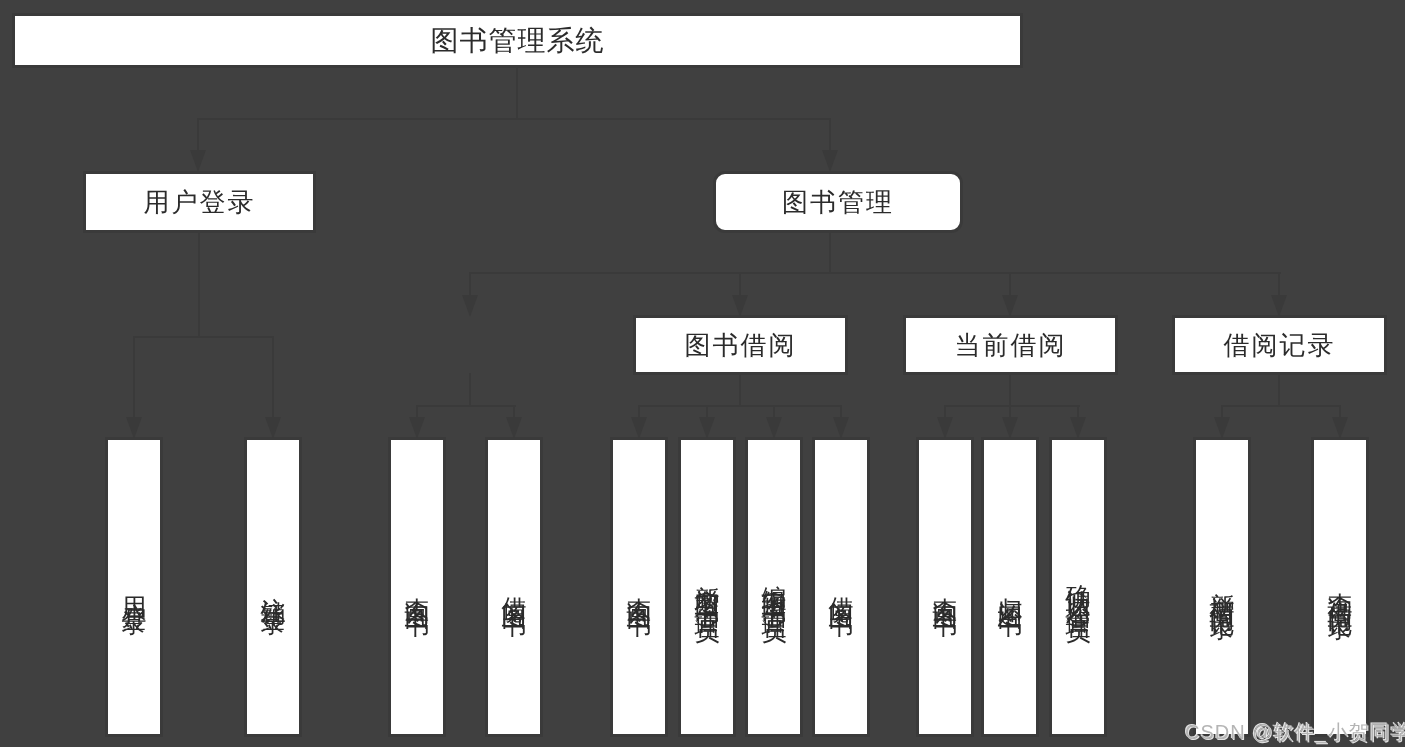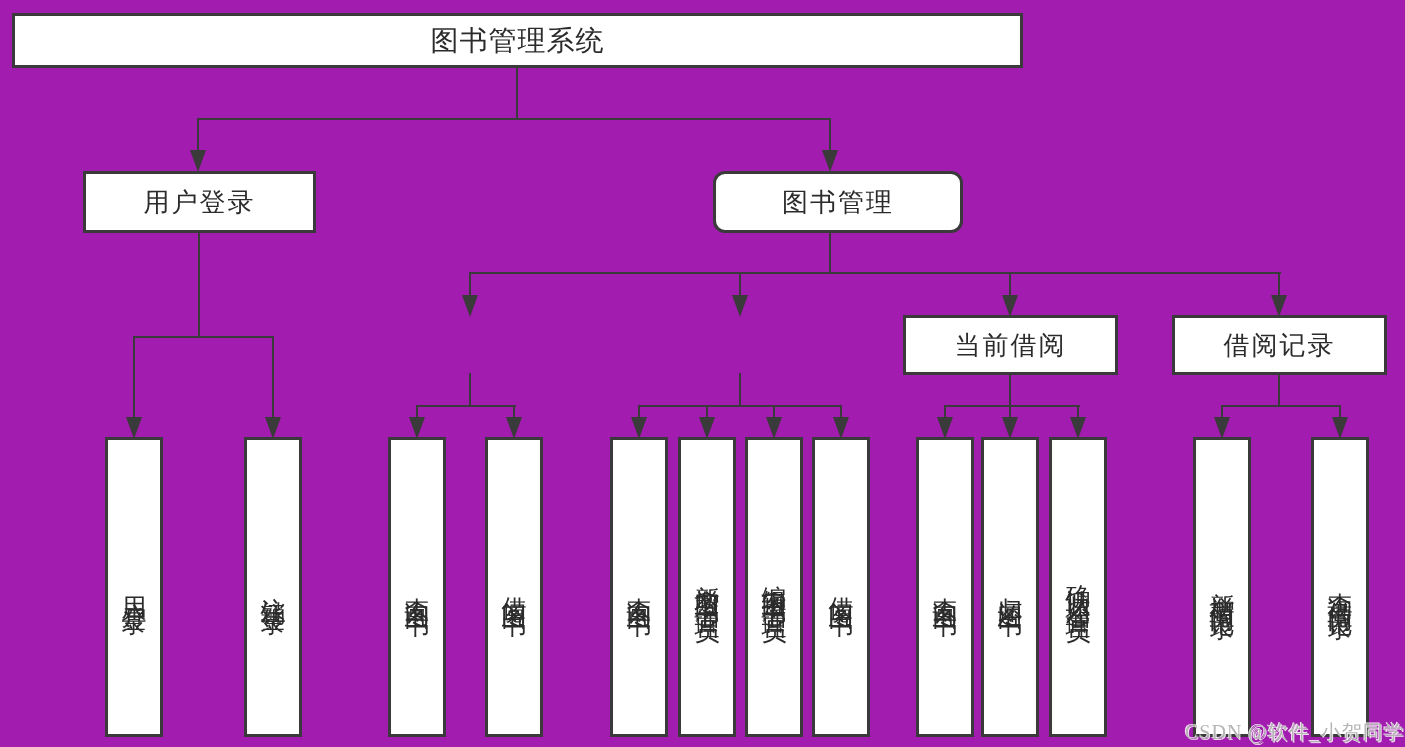--- a/index.html
+++ b/index.html
@@ -1,20 +1,20 @@
 <!DOCTYPE html>
 <html><head>
 <meta charset="utf-8">
 <style>
   html,body{margin:0;padding:0;background:#fff;}
   #stage{
     position:relative;
     width:1405px;height:747px;
-    background:#a21caf;
-    font-family:Liberation Serif, serif;
+    background:#404040;
+    font-family:Liberation Sans, sans-serif;
     color:#2b2b2b;
     overflow:hidden;
   }
   .box{
     position:absolute;
     box-sizing:border-box;
     border:3px solid #3a3a3a;
     background:#ffffff;
     display:flex;align-items:center;justify-content:center;
     text-align:center;
@@ -57,20 +57,23 @@
     <span class="root-label">图书管理系统</span>
   </div>
 
   <div class="box" style="left:83px;top:171px;width:233px;height:62px;">
     <span class="h-label">用户登录</span>
   </div>
   <div class="box" style="left:713px;top:171px;width:250px;height:62px;border-radius:12px;">
     <span class="h-label">图书管理</span>
   </div>
 
+  <div class="box" style="left:633px;top:315px;width:215px;height:60px;">
+    <span class="h-label">图书借阅</span>
+  </div>
   <div class="box" style="left:1172px;top:315px;width:215px;height:60px;">
     <span class="h-label">借阅记录</span>
   </div>
   <div class="box" style="left:903px;top:315px;width:215px;height:60px;">
     <span class="h-label">当前借阅</span>
   </div>
 
   <div class="box leaf" style="left:105px;">
     <span class="v-label">用户登录</span>
   </div>

